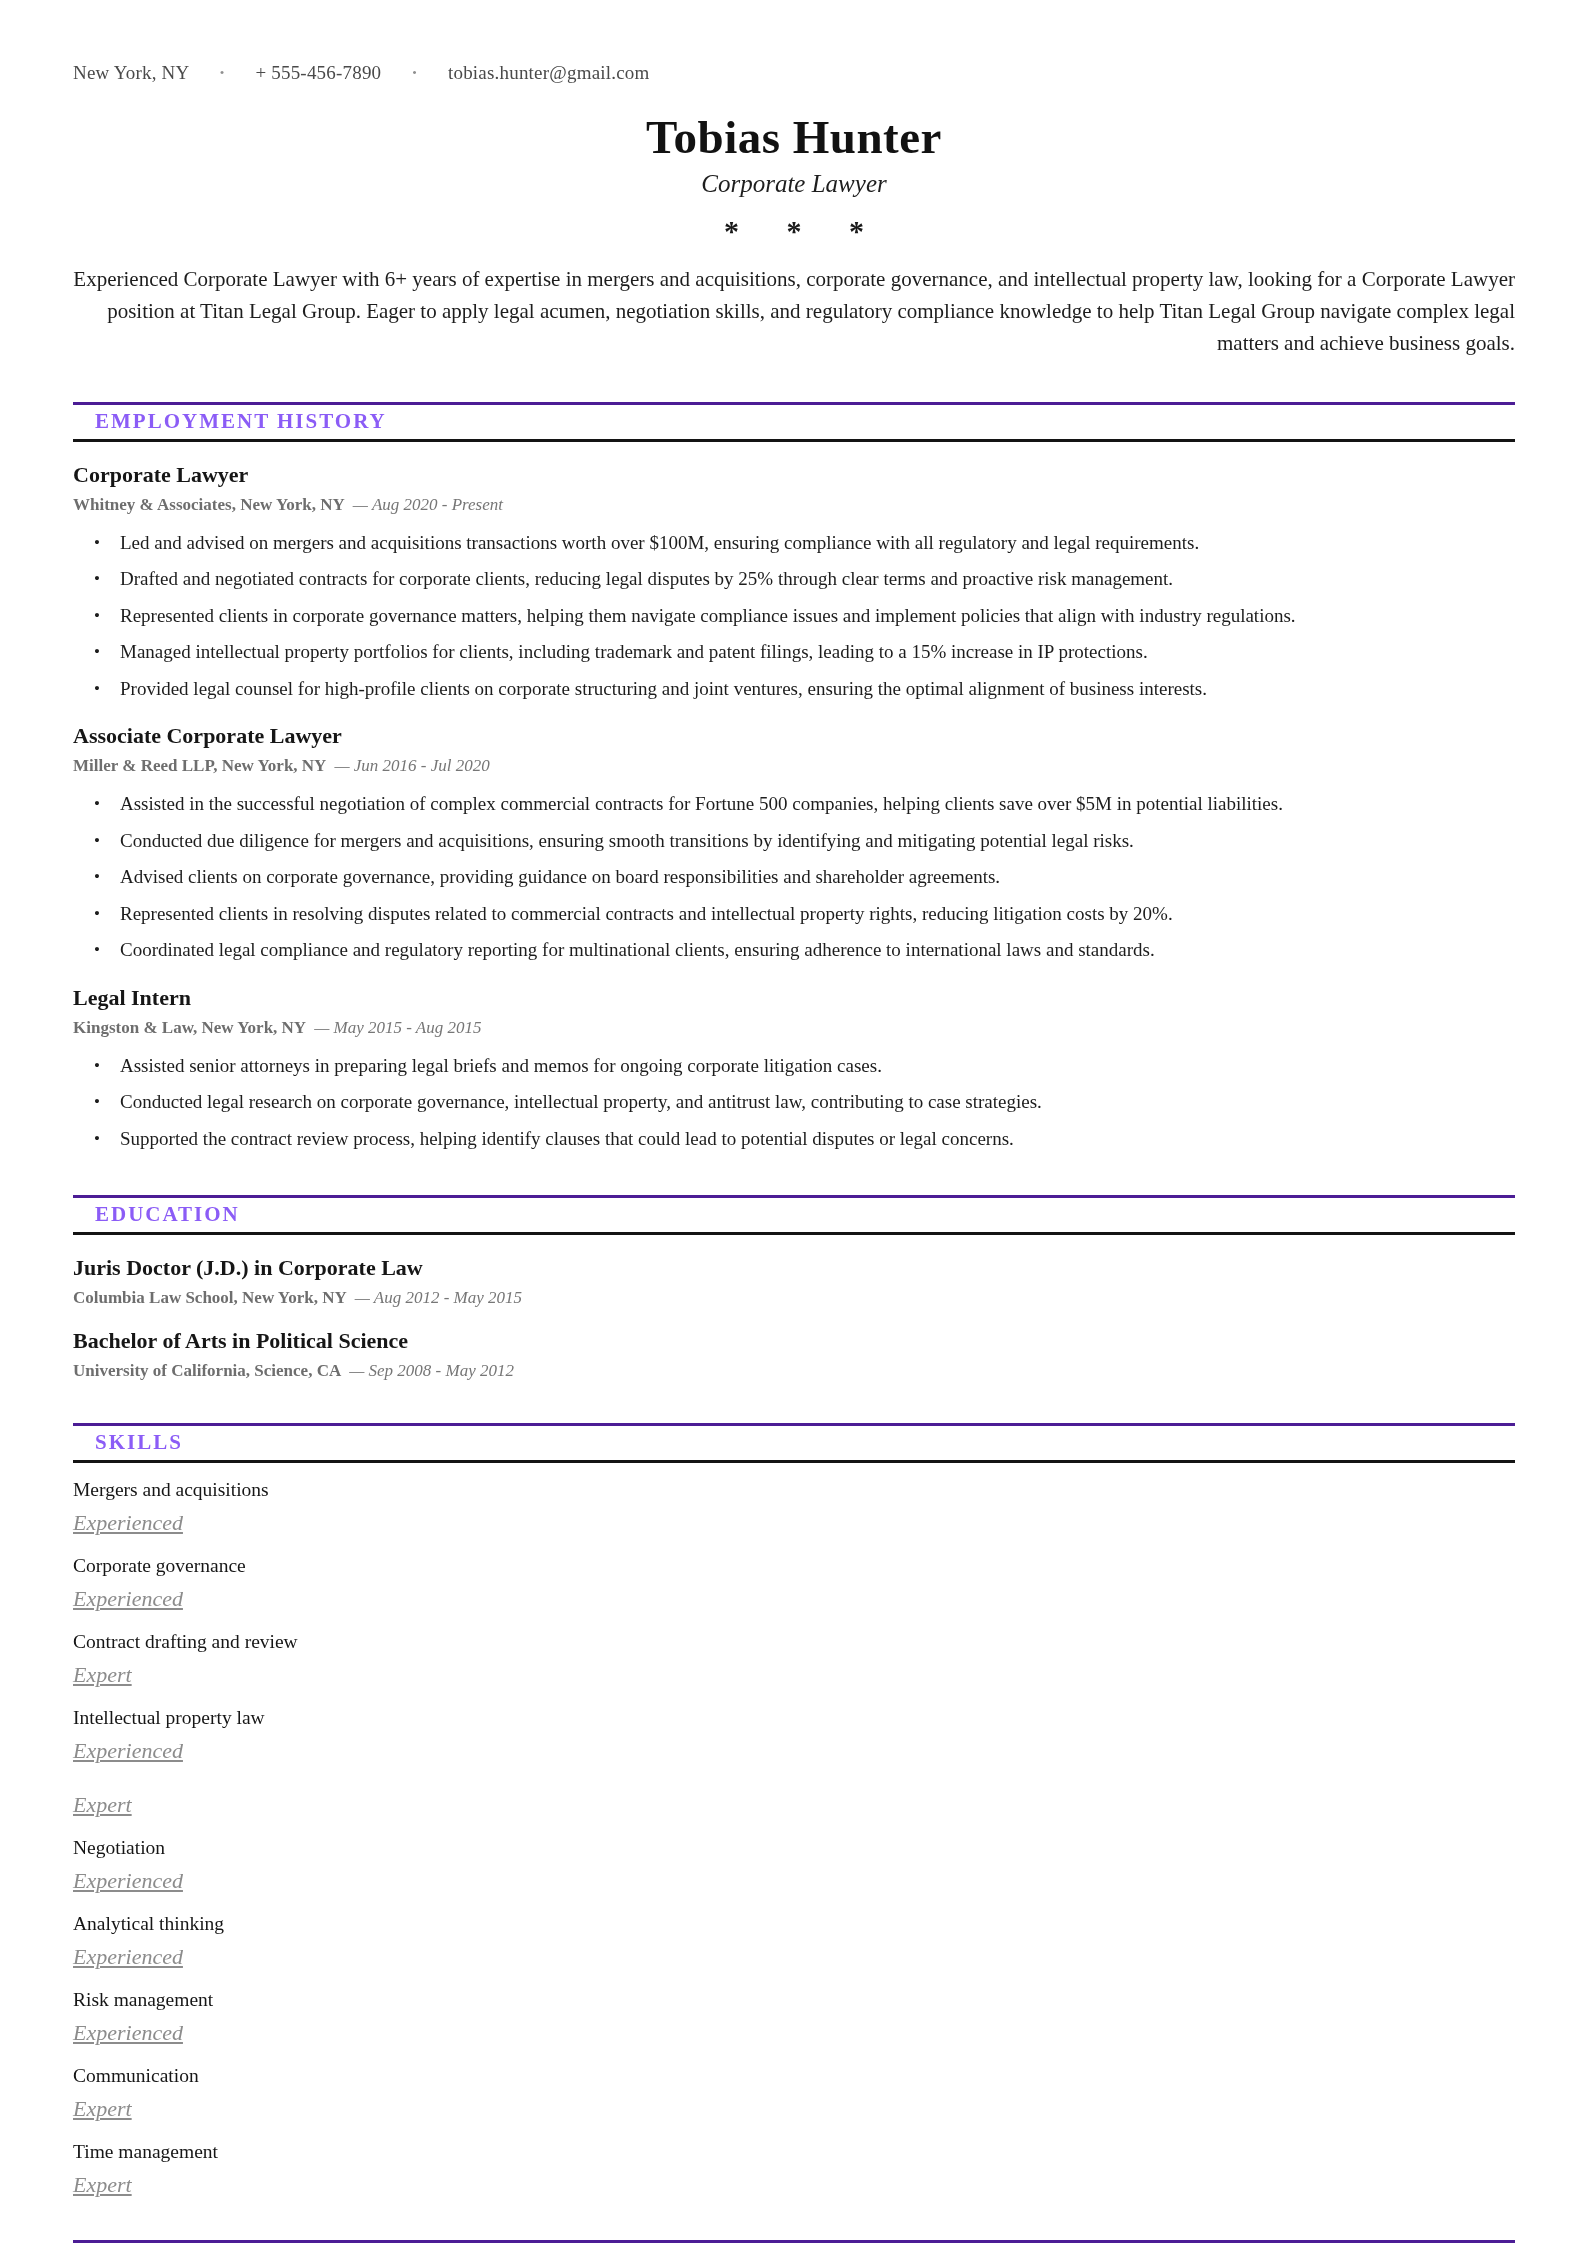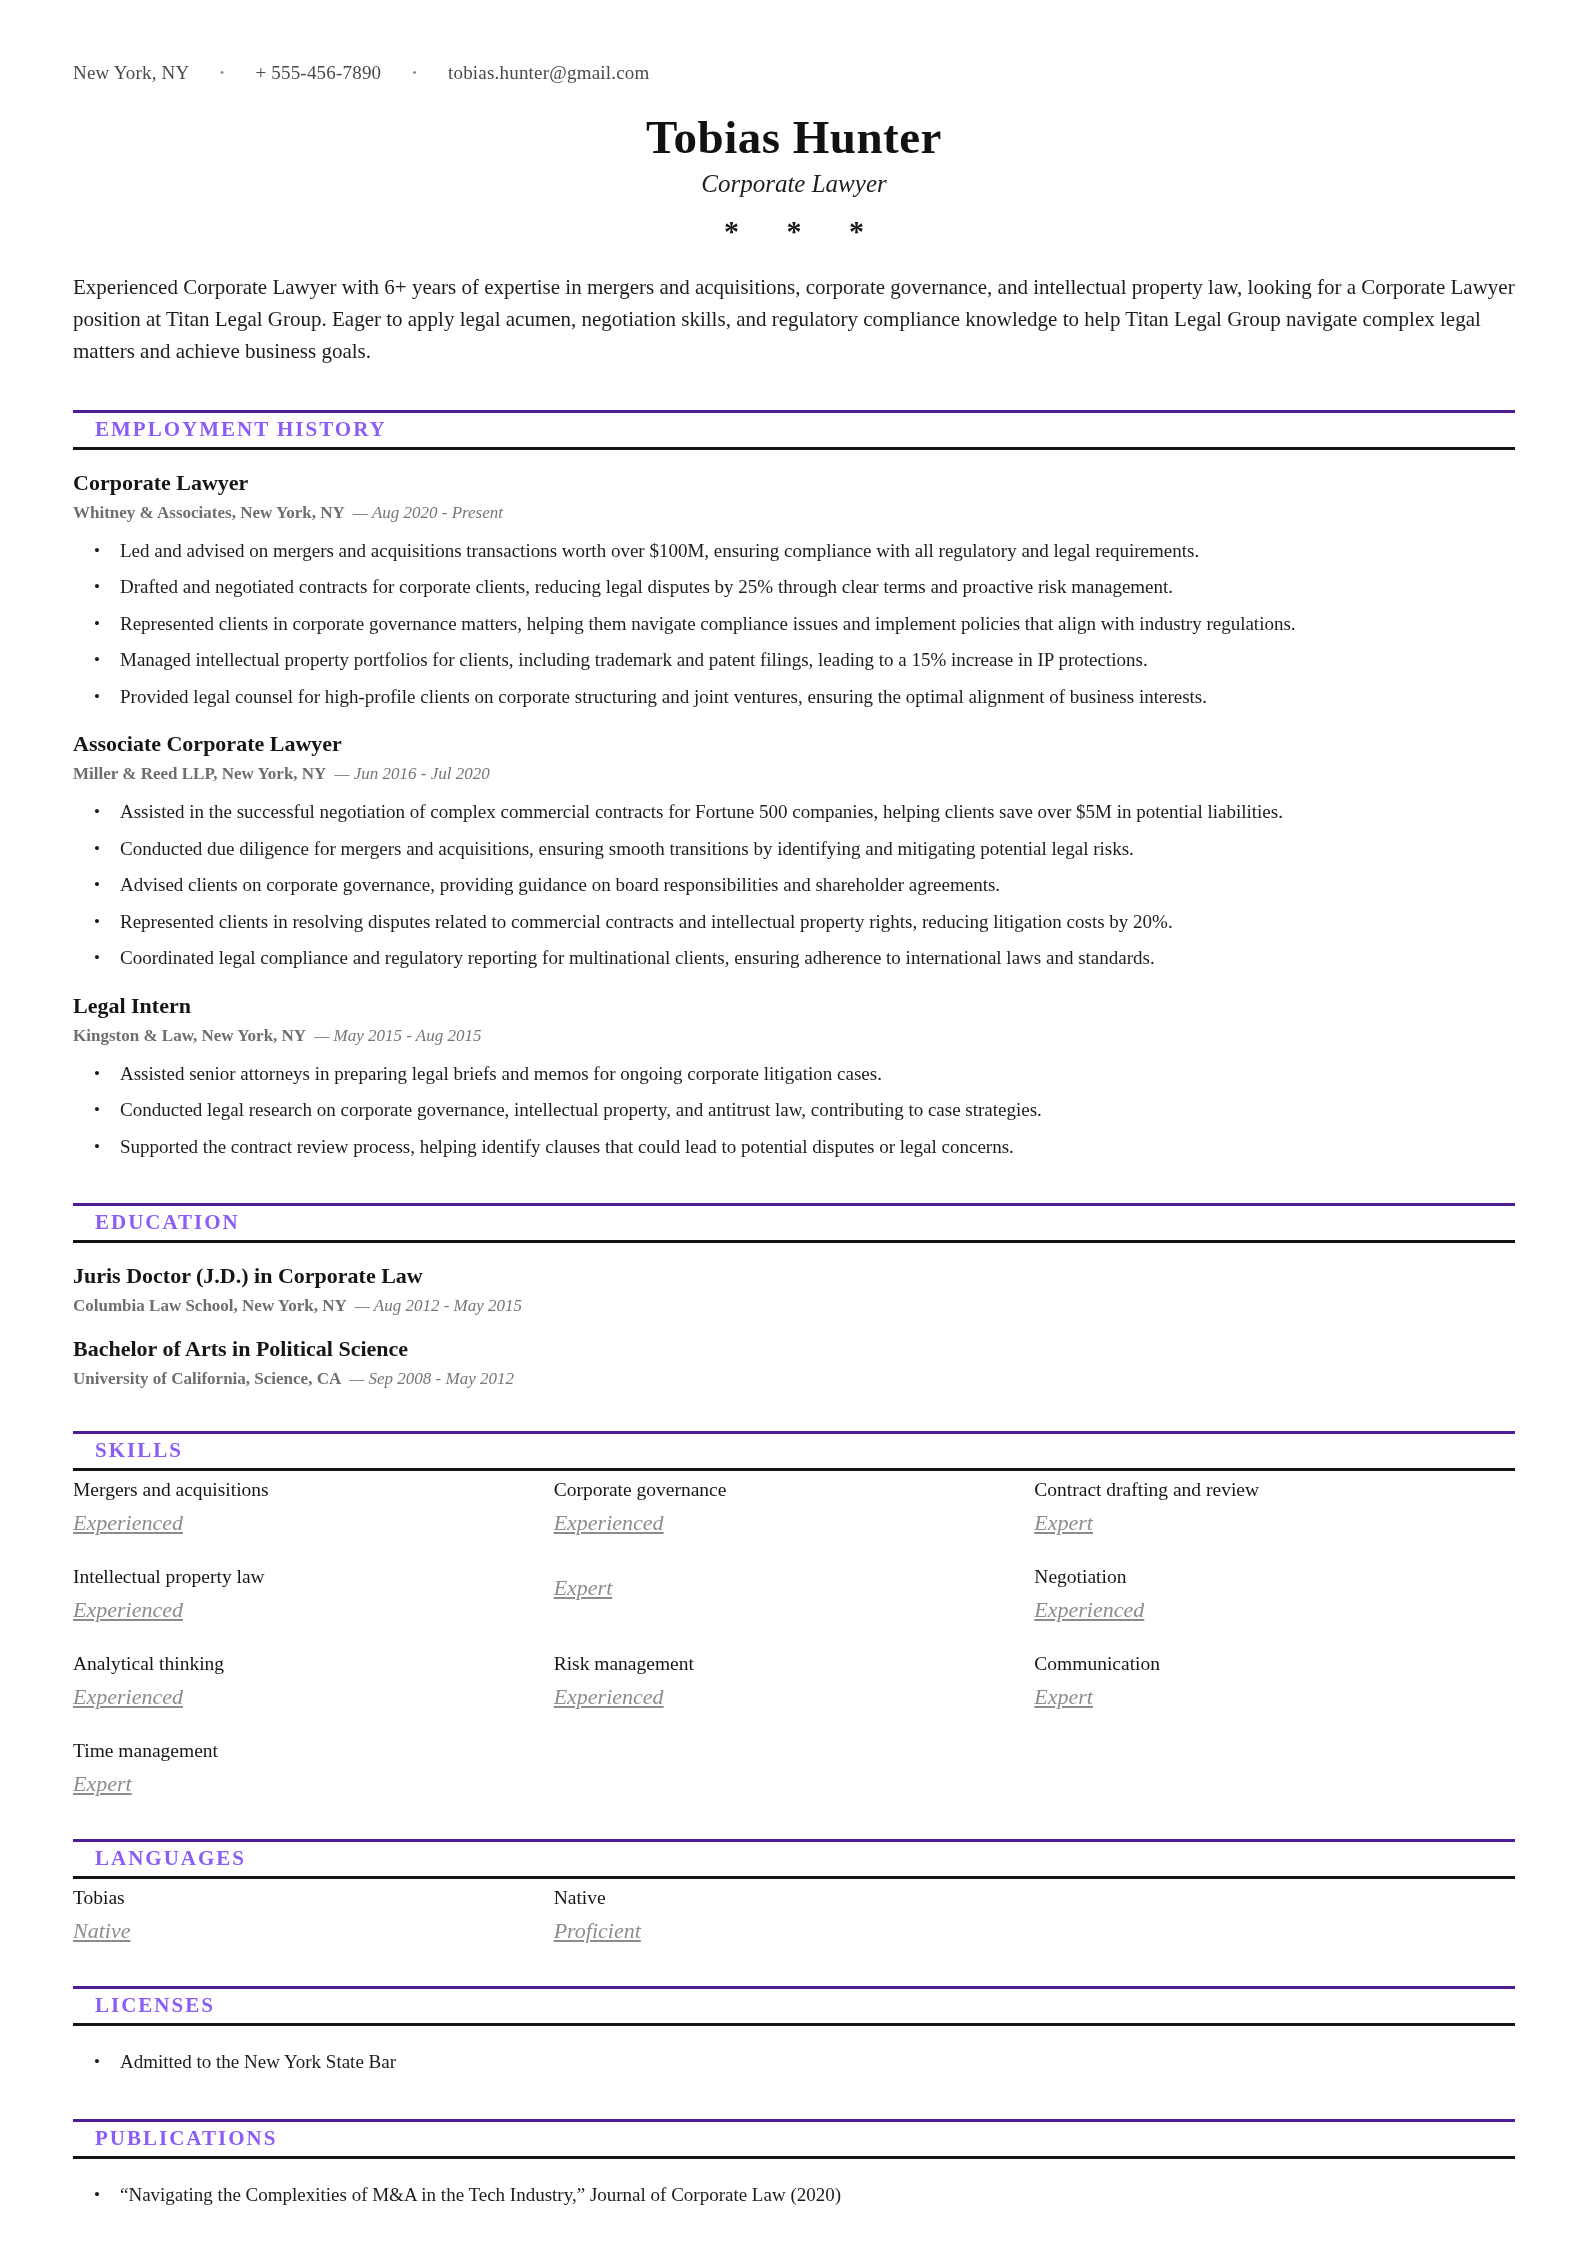--- a/index.html
+++ b/index.html
@@ -43,22 +43,22 @@
   .ornament {
     margin-top: 16px;
     text-align: center;
     font-size: 30px;
     font-weight: bold;
     color: #1a1a1a;
     letter-spacing: 20px;
     text-indent: 20px;
   }
   .summary {
-    margin-top: 24px;
-    text-align: left;
+    margin-top: 16px;
+    text-align: right;
     font-size: 21px;
     line-height: 1.52;
     color: #1d1d1d;
   }
 
   
   .section { margin-top: 42px; }
   .section-header {
     border-top: 3px solid #4c1d95;
     border-bottom: 3px solid #141414;
@@ -88,24 +88,24 @@
     position: absolute;
     left: 21px;
     top: 1px;
     font-size: 17px;
     color: #1d1d1d;
   }
   ul.bullets.flush { margin-top: 22px; }
 
   
   .grid-2col {
-    margin-top: 8px;
+    margin-top: 16px;
     display: grid;
-    grid-template-columns: 1fr 1fr 1fr;
-    row-gap: 30px;
+    grid-template-columns: 1fr;
+    row-gap: 19px;
   }
   .skill-name { font-size: 19.5px; color: #161616; }
   .skill-level { margin-top: 9px; font-size: 22px; font-style: italic; color: #8c8c8c; text-decoration: underline; }
 </style>
 </head>
 <body>
 
 <div class="page">
 
   <div class="contact">

